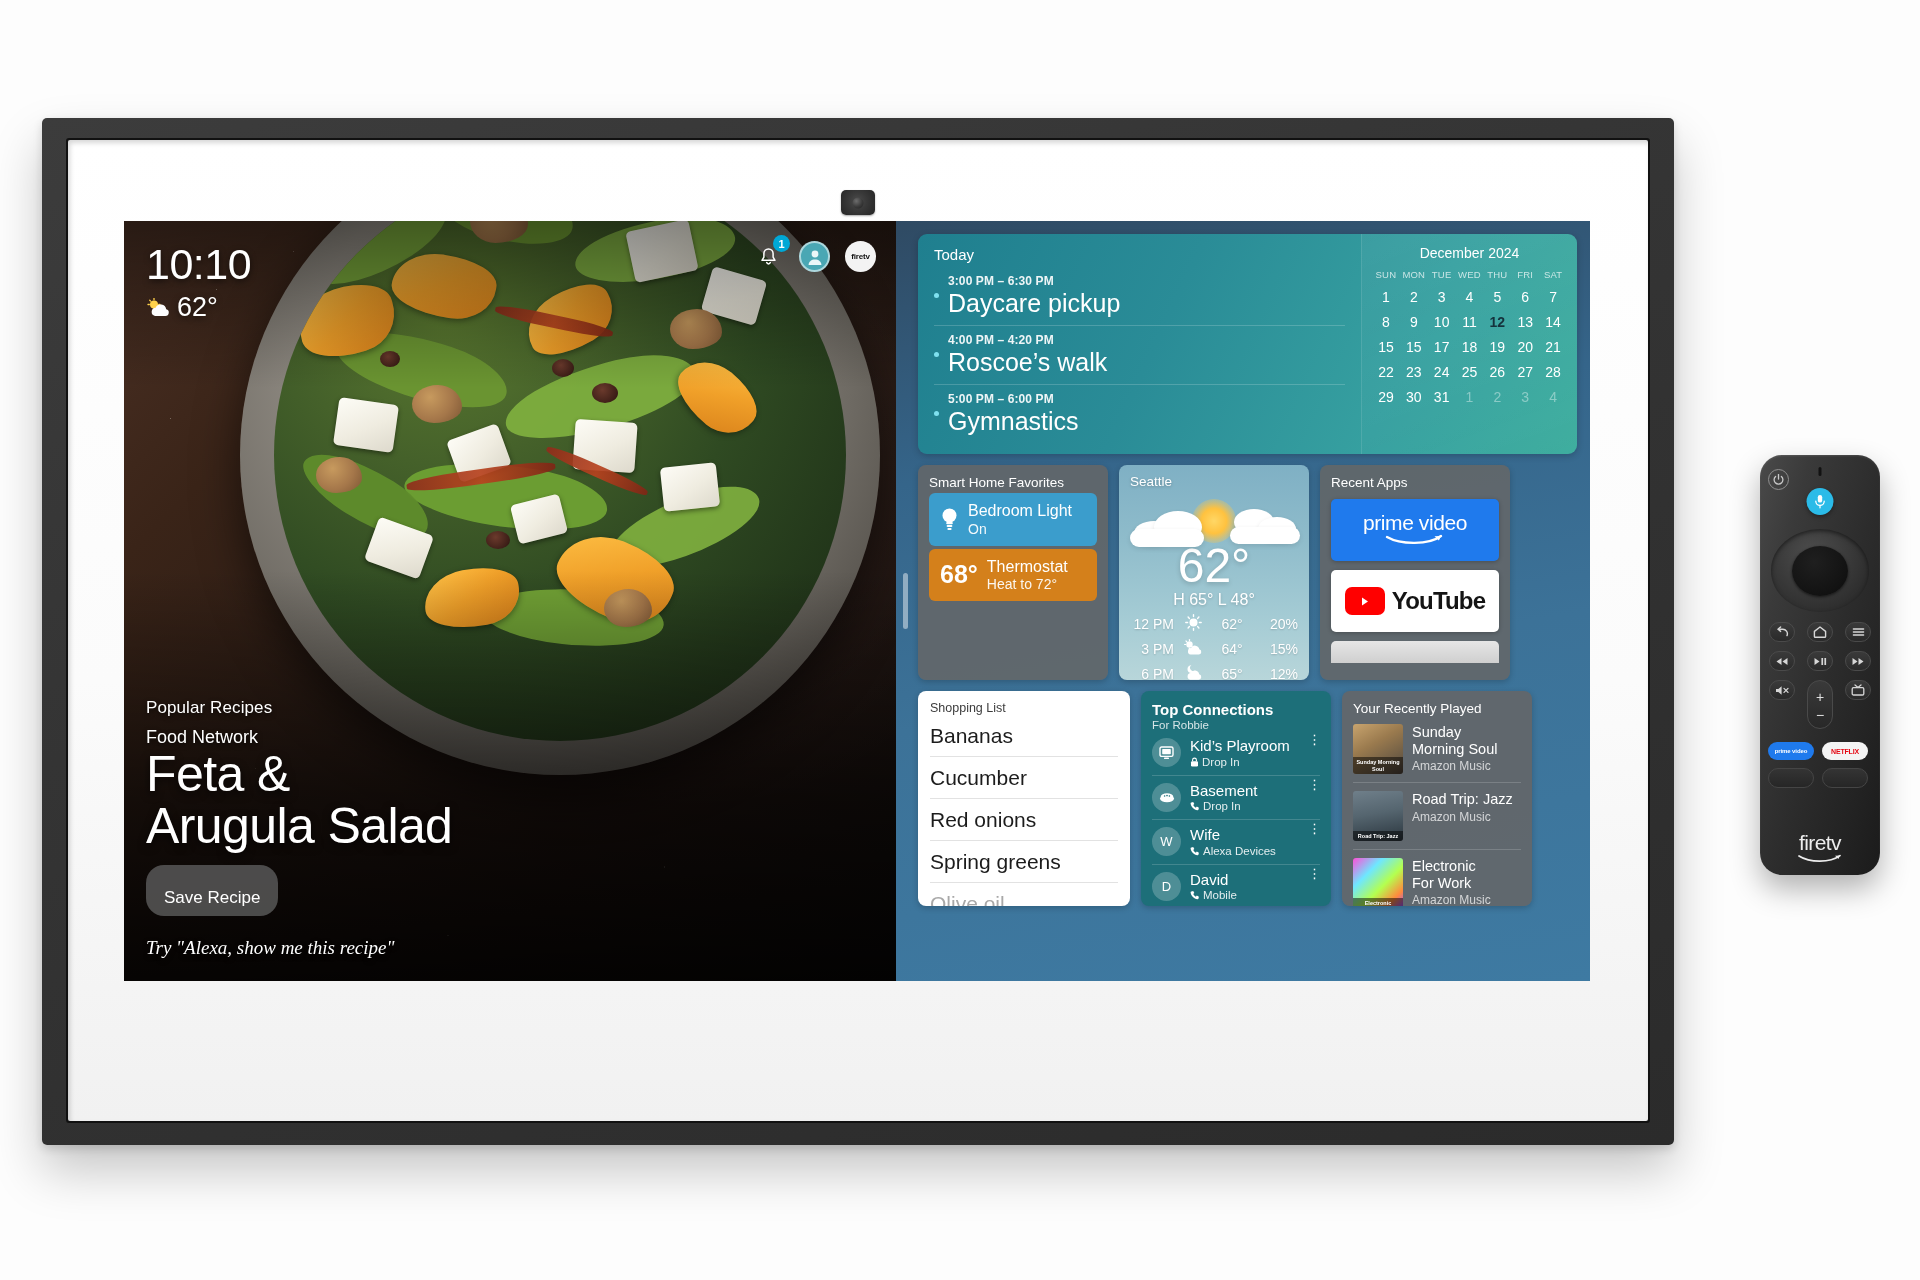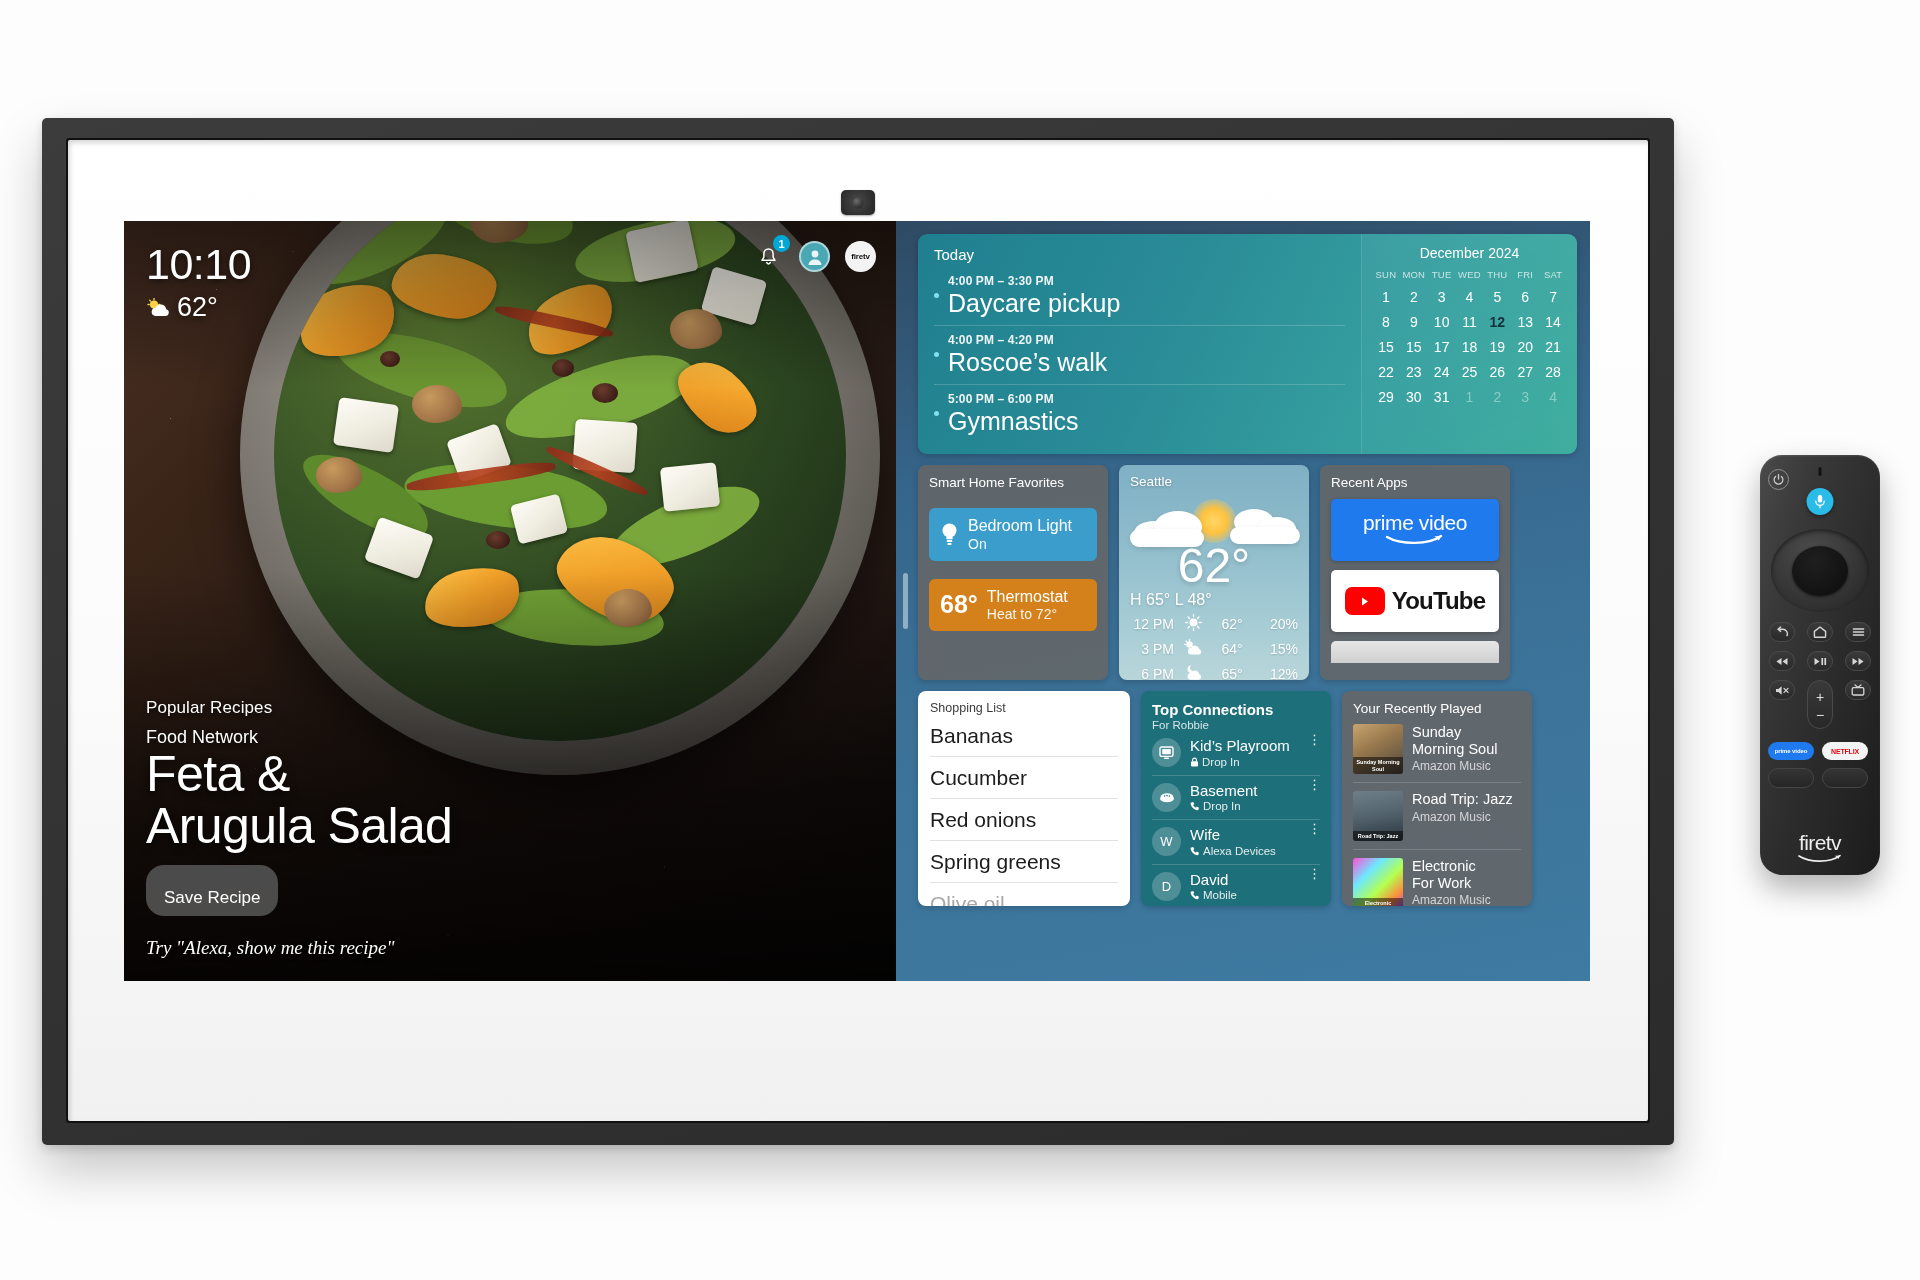--- a/index.html
+++ b/index.html
@@ -168,21 +168,21 @@
     width:22px; height:22px; border-radius:50%; background:#eef3f2; z-index:-1;
   }
   .cal-day.today span{ position:relative; }
 
   
   #mid-row{ margin-top:11px; height:215px; }
   .mid-card{ border-radius:8px; overflow:hidden; box-shadow:0 2px 6px rgba(0,0,0,.2); position:relative; }
   .card-title{ font-size:13.5px; color:#fff; }
 
   #smart-home-card{ width:190px; background:rgba(100,102,104,.88); padding:10px 11px 0; }
-  .sh-tile{ margin-top:18px; border-radius:6px; padding:9px 11px; display:flex; align-items:center; gap:9px; cursor:pointer; }
+  .sh-tile{ margin-top:3px; border-radius:6px; padding:9px 11px; display:flex; align-items:center; gap:9px; cursor:pointer; }
   #sh-light{ background:#3b9dcc; }
   #sh-thermo{ background:#d4801b; }
   .sh-name{ color:#fff; font-size:16px; line-height:1.1; }
   .sh-state{ color:rgba(255,255,255,.93); font-size:14px; margin-top:1px; }
   #thermo-temp{ color:#fff; font-size:25px; font-weight:700; line-height:1; }
   #sh-camera{
     margin-top:9px; height:62px; border-radius:6px 6px 0 0; position:relative; overflow:hidden;
     background:linear-gradient(180deg,#7e8f6a 0%,#5d7a46 30%,#49632f 58%,#6a6a55 80%,#8a8474 100%);
     display:flex; align-items:center; gap:7px; padding-left:10px; cursor:pointer;
   }
@@ -198,21 +198,21 @@
   #weather-card{
     width:190px; padding:9px 11px;
     background:linear-gradient(180deg,#7fb0c4 0%,#8fbccb 35%,#a4cbd4 70%,#b8d6da 100%);
   }
   #weather-city{ color:#fff; font-size:13.5px; text-shadow:0 1px 3px rgba(0,0,0,.25); }
   #weather-art{ position:relative; height:66px; margin-top:2px; }
   #sun-disc{ position:absolute; left:50%; top:8px; transform:translateX(-50%); width:44px; height:44px; border-radius:50%;
     background:radial-gradient(circle,#ffd766 0%,#ffc23f 40%,rgba(255,200,70,.35) 66%,rgba(255,210,110,0) 100%); }
   .cloud-blob{ position:absolute; background:#fff; border-radius:50%; box-shadow:0 2px 5px rgba(0,0,0,.1); }
   #weather-temp{ color:#fff; font-size:48px; font-weight:300; line-height:.95; text-align:center; margin-top:-14px; text-shadow:0 2px 5px rgba(0,0,0,.18); }
-  #weather-hl{ color:#fff; font-size:16px; margin-top:2px; text-shadow:0 1px 3px rgba(0,0,0,.2); }
+  #weather-hl{ color:#fff; font-size:16px; text-align:center; margin-top:2px; text-shadow:0 1px 3px rgba(0,0,0,.2); }
   .wx-row{ display:flex; align-items:center; color:#fff; font-size:14px; margin-top:5px; text-shadow:0 1px 2px rgba(0,0,0,.18); }
   .wx-time{ width:46px; text-align:right; }
   .wx-icon{ width:40px; text-align:center; font-size:14px; }
   .wx-temp{ width:42px; text-align:center; }
   .wx-pct{ width:48px; text-align:right; }
 
   #recent-apps-card{ width:190px; background:rgba(100,102,104,.88); padding:10px 11px 0; }
   .app-tile{ margin-top:9px; border-radius:5px; height:62px; display:flex; align-items:center; justify-content:center; cursor:pointer; box-shadow:0 1px 4px rgba(0,0,0,.25); }
   #app-prime{ background:#1f7aed; color:#fff; }
   #app-youtube{ background:#fff; }
@@ -391,21 +391,21 @@
     </div>
 
     <div id="widget-panel">
       <div id="drag-handle"></div>
 
       <div id="agenda-card">
         <div id="agenda-left">
           <div id="agenda-today">Today</div>
 
           <div class="agenda-event">
-            <div class="agenda-time">4:00 PM – 3:30 PM</div>
+            <div class="agenda-time">3:00 PM – 6:30 PM</div>
             <div class="agenda-title">Daycare pickup</div>
           </div>
           <div class="agenda-event">
             <div class="agenda-time">4:00 PM – 4:20 PM</div>
             <div class="agenda-title">Roscoe’s walk</div>
           </div>
           <div class="agenda-event" style="border-bottom:none;">
             <div class="agenda-time">5:00 PM – 6:00 PM</div>
             <div class="agenda-title">Gymnastics</div>
           </div>

